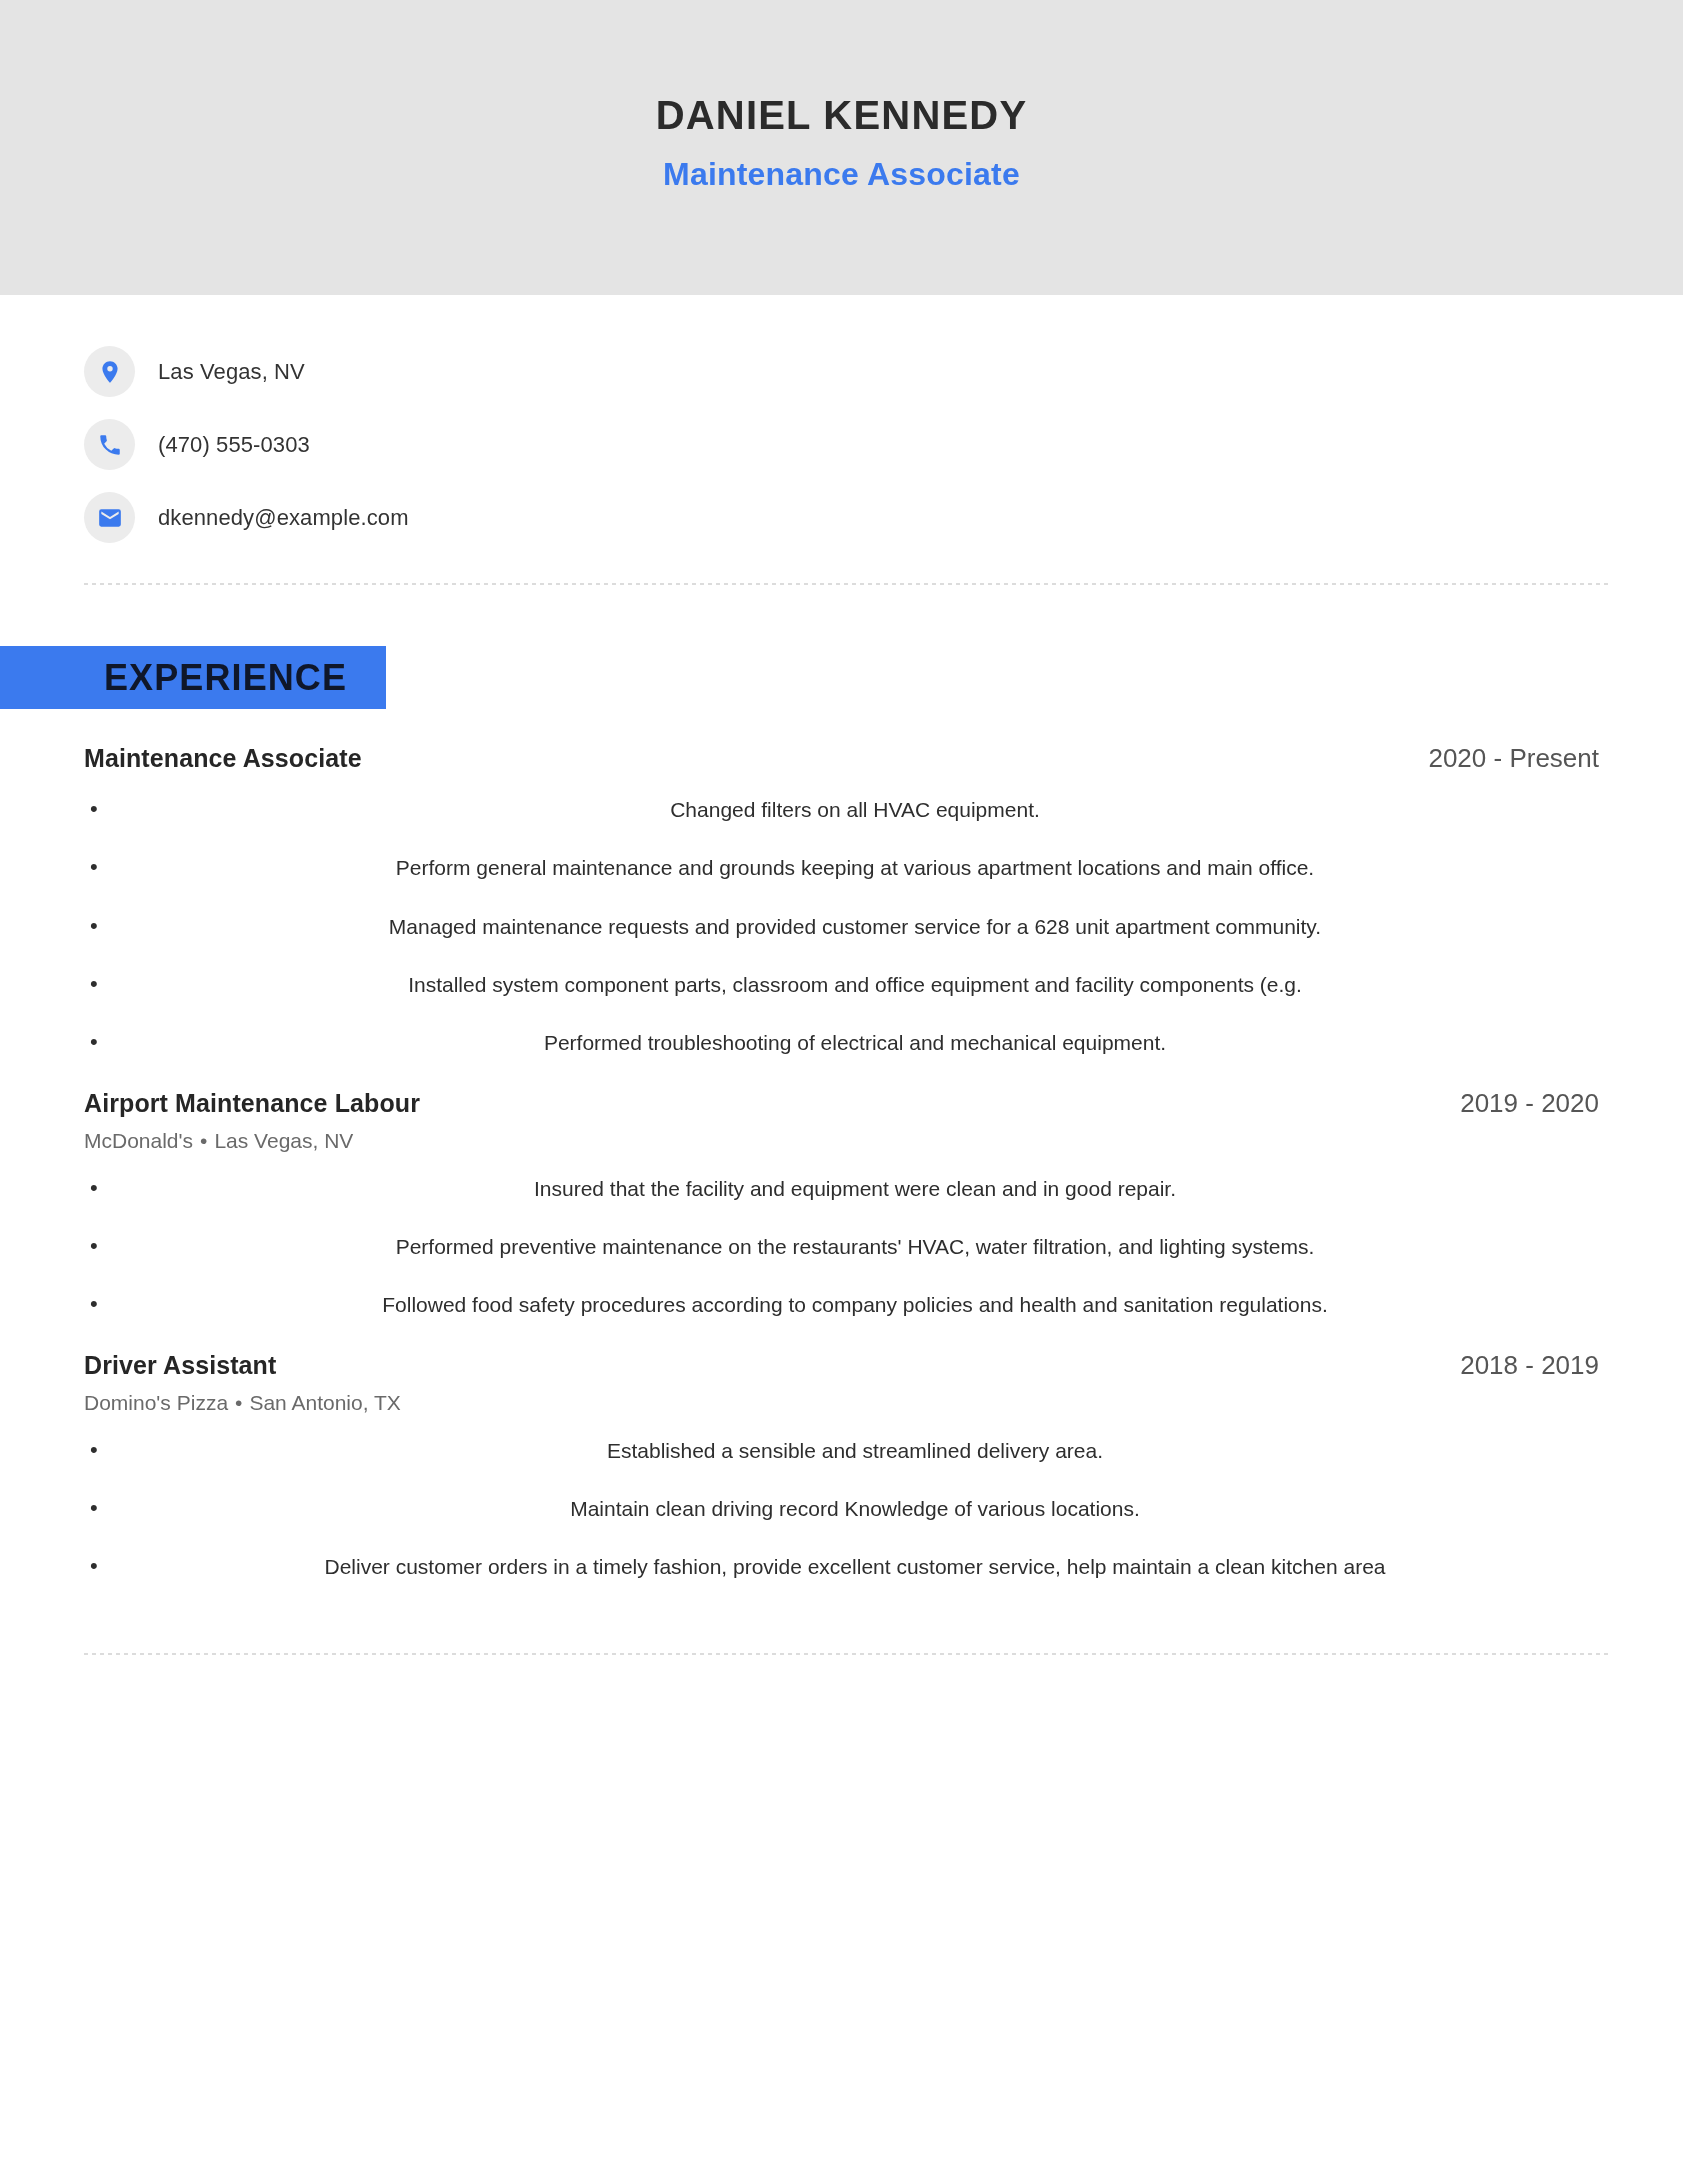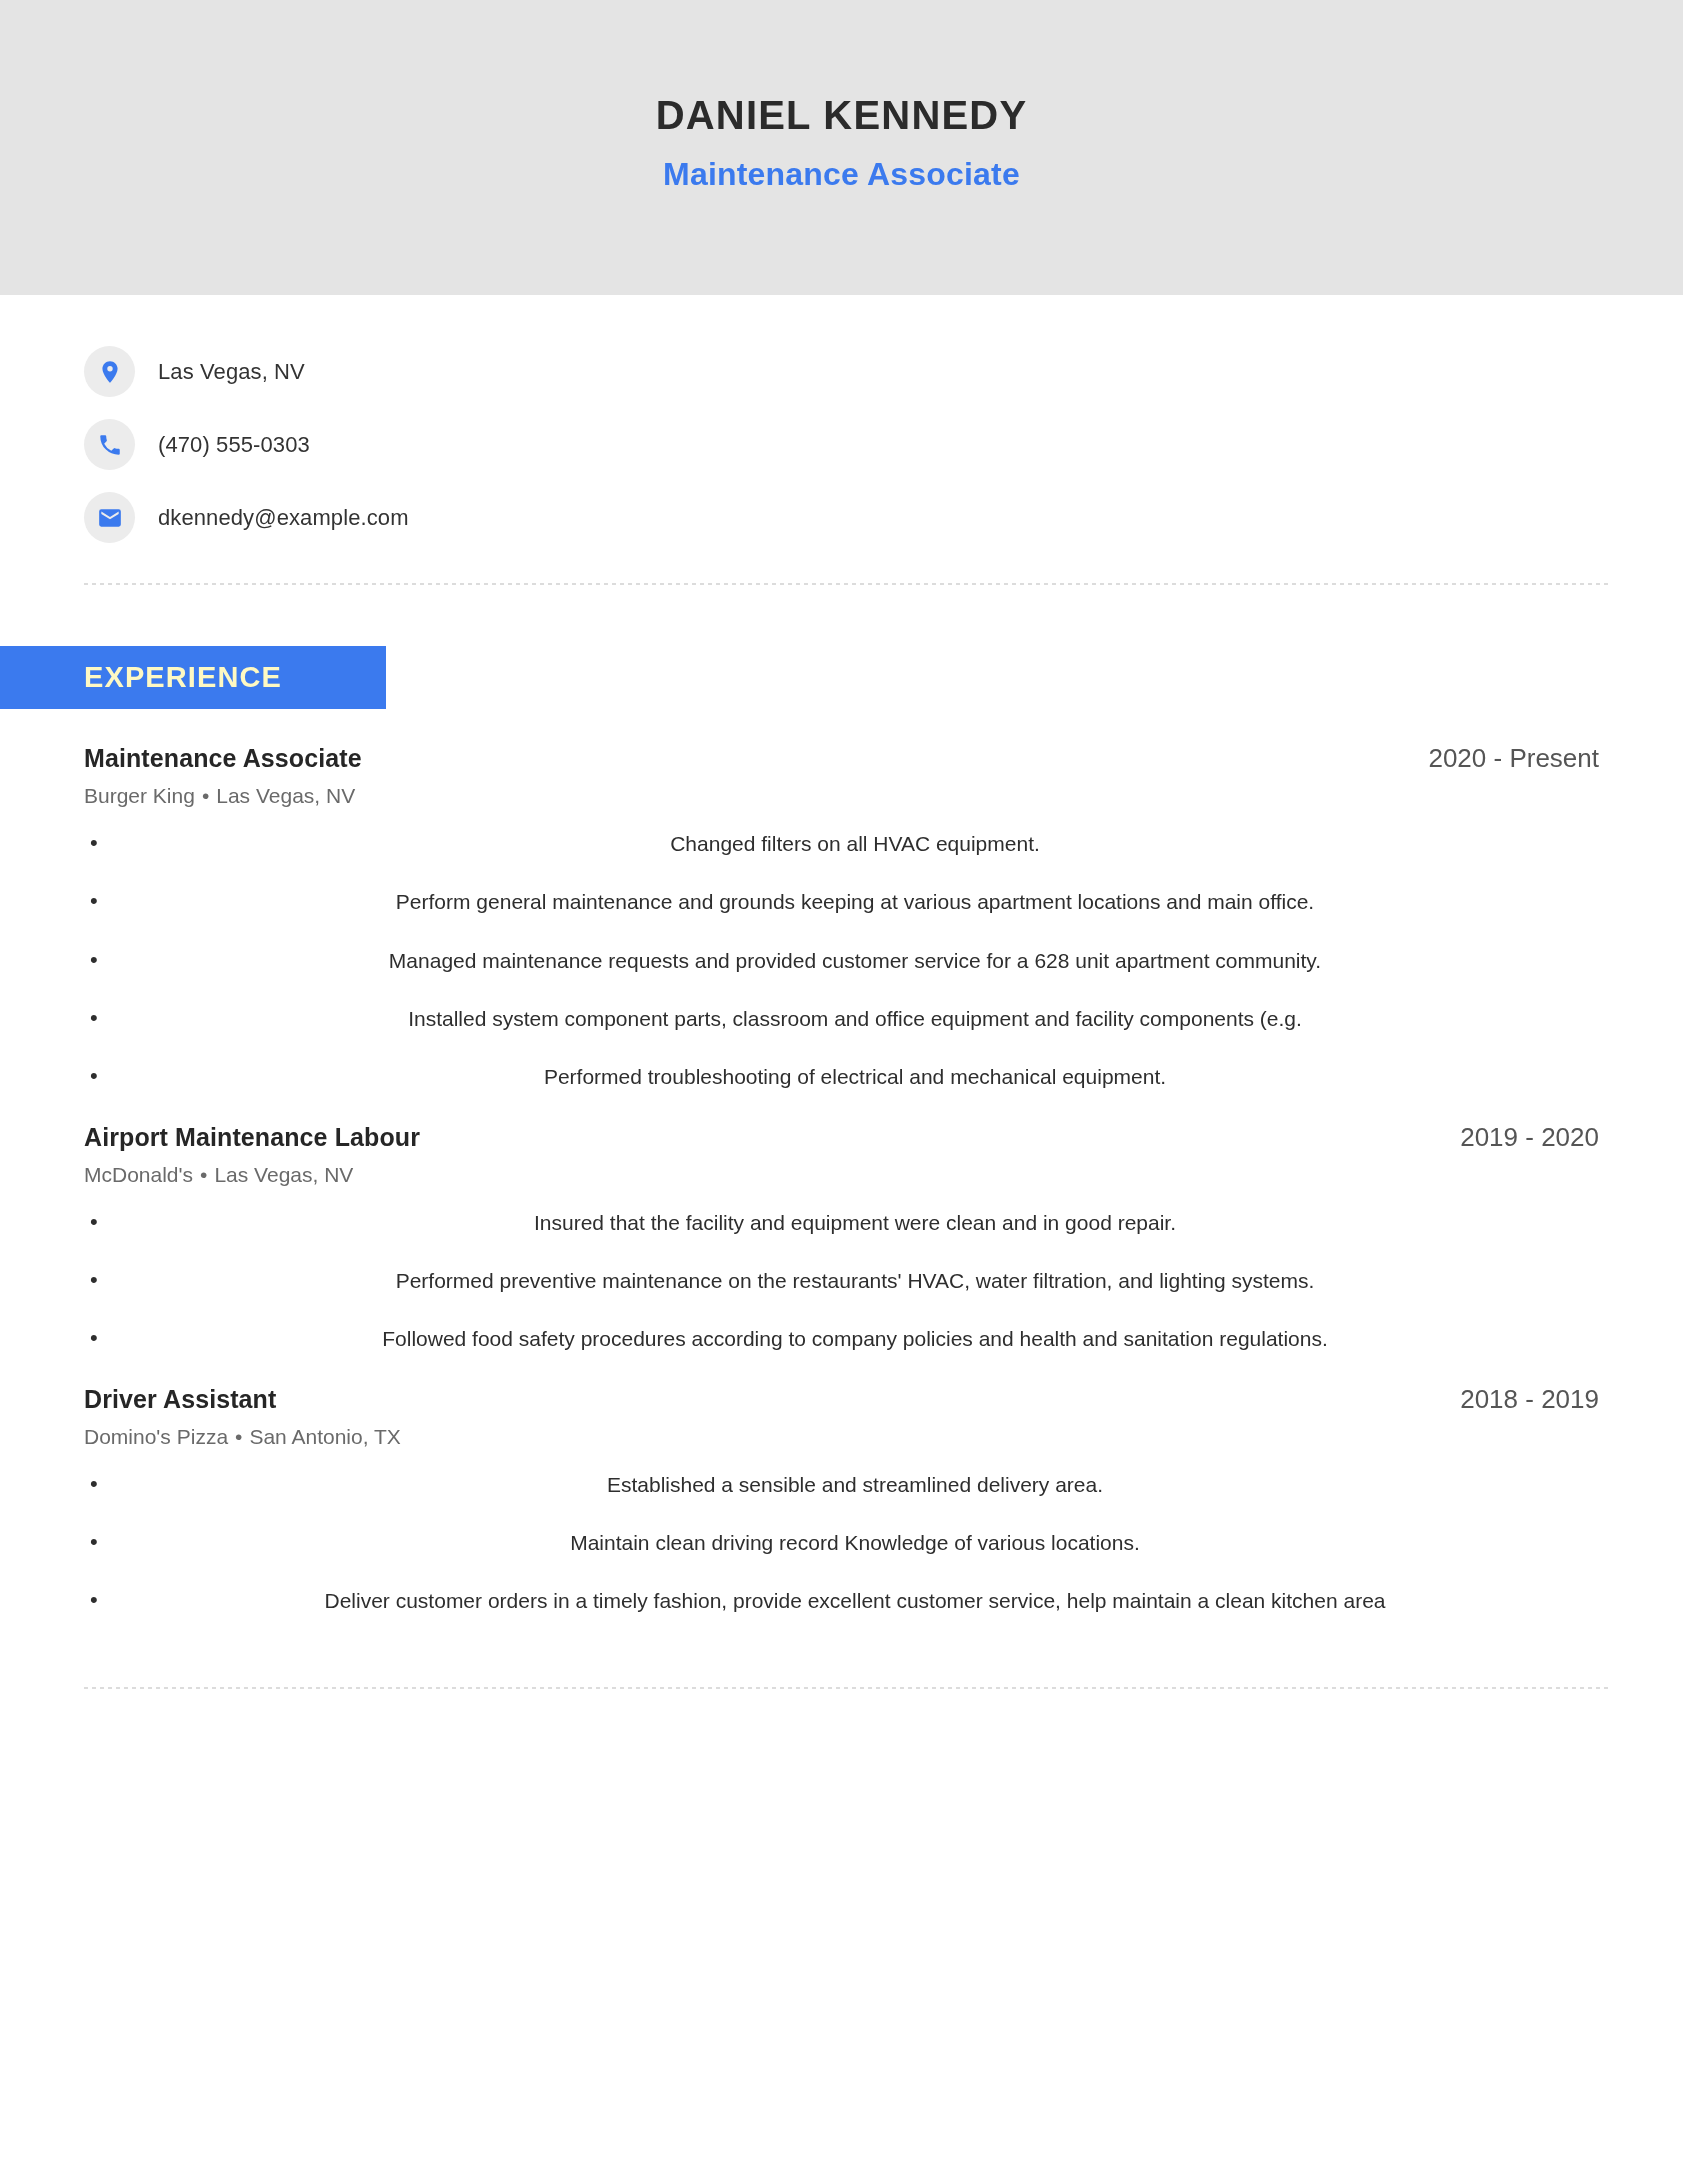--- a/index.html
+++ b/index.html
@@ -57,22 +57,22 @@
 
   
   .section-banner {
     margin-top:61px;
     width:386px; height:63px;
     background:#3b7aee;
     display:flex; align-items:center;
     padding-left:84px;
   }
   .section-banner .title {
-    color:#fef9c3; font-size:29px; font-weight:bold;
-    letter-spacing:1.1px; text-transform:uppercase;
+    color:#0f172a; font-size:36px; font-weight:bold;
+    letter-spacing:1.1px; text-transform:uppercase;margin-left:20px;
   }
 
   
   .experience { padding:0 84px 0 84px; margin-top:34px; }
   .job { margin-bottom:0; }
   .job-head { display:flex; align-items:baseline; justify-content:space-between; }
   .job-title { font-size:25px; font-weight:bold; color:#262626; letter-spacing:0.1px; }
   .job-date  { font-size:26px; color:#555555; white-space:nowrap; }
   .job-meta  { margin-top:10px; font-size:21px; color:#6a6a6a; }
   .job-meta .sep { padding:0 7px; }
@@ -137,23 +137,20 @@
     <span class="title">EXPERIENCE</span>
   </div>
 
   <div class="experience">
 
     <div class="job">
       <div class="job-head">
         <span class="job-title">Maintenance Associate</span>
         <span class="job-date">2020 - Present</span>
       </div>
-      <div class="job-meta">
-        <span>Burger King</span><span class="sep">•</span><span>Las Vegas, NV</span>
-      </div>
       <ul class="bullets">
         <li>Changed filters on all HVAC equipment.</li>
         <li>Perform general maintenance and grounds keeping at various apartment locations and main office.</li>
         <li>Managed maintenance requests and provided customer service for a 628 unit apartment community.</li>
         <li>Installed system component parts, classroom and office equipment and facility components (e.g.</li>
         <li>Performed troubleshooting of electrical and mechanical equipment.</li>
       </ul>
     </div>
 
     <div class="job">

